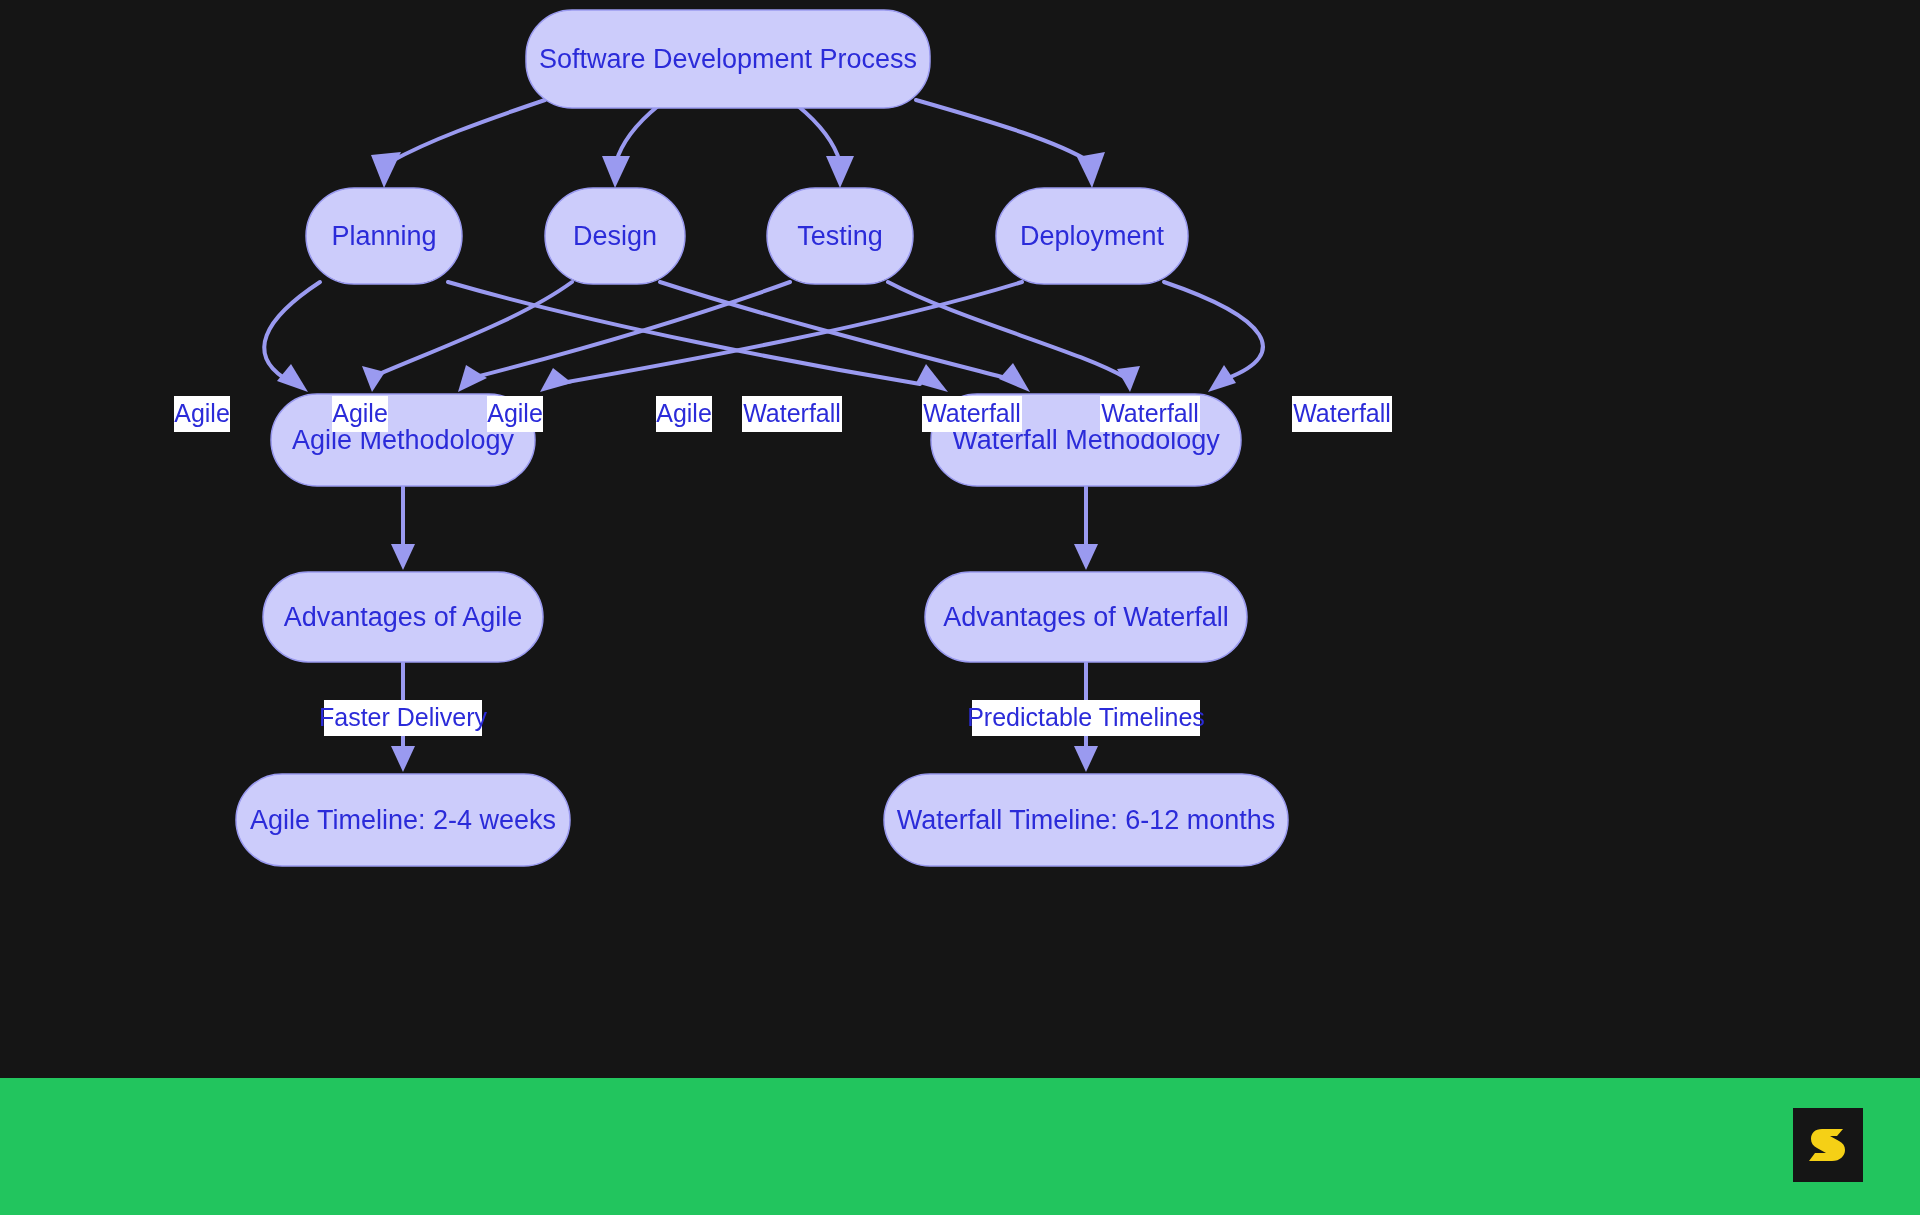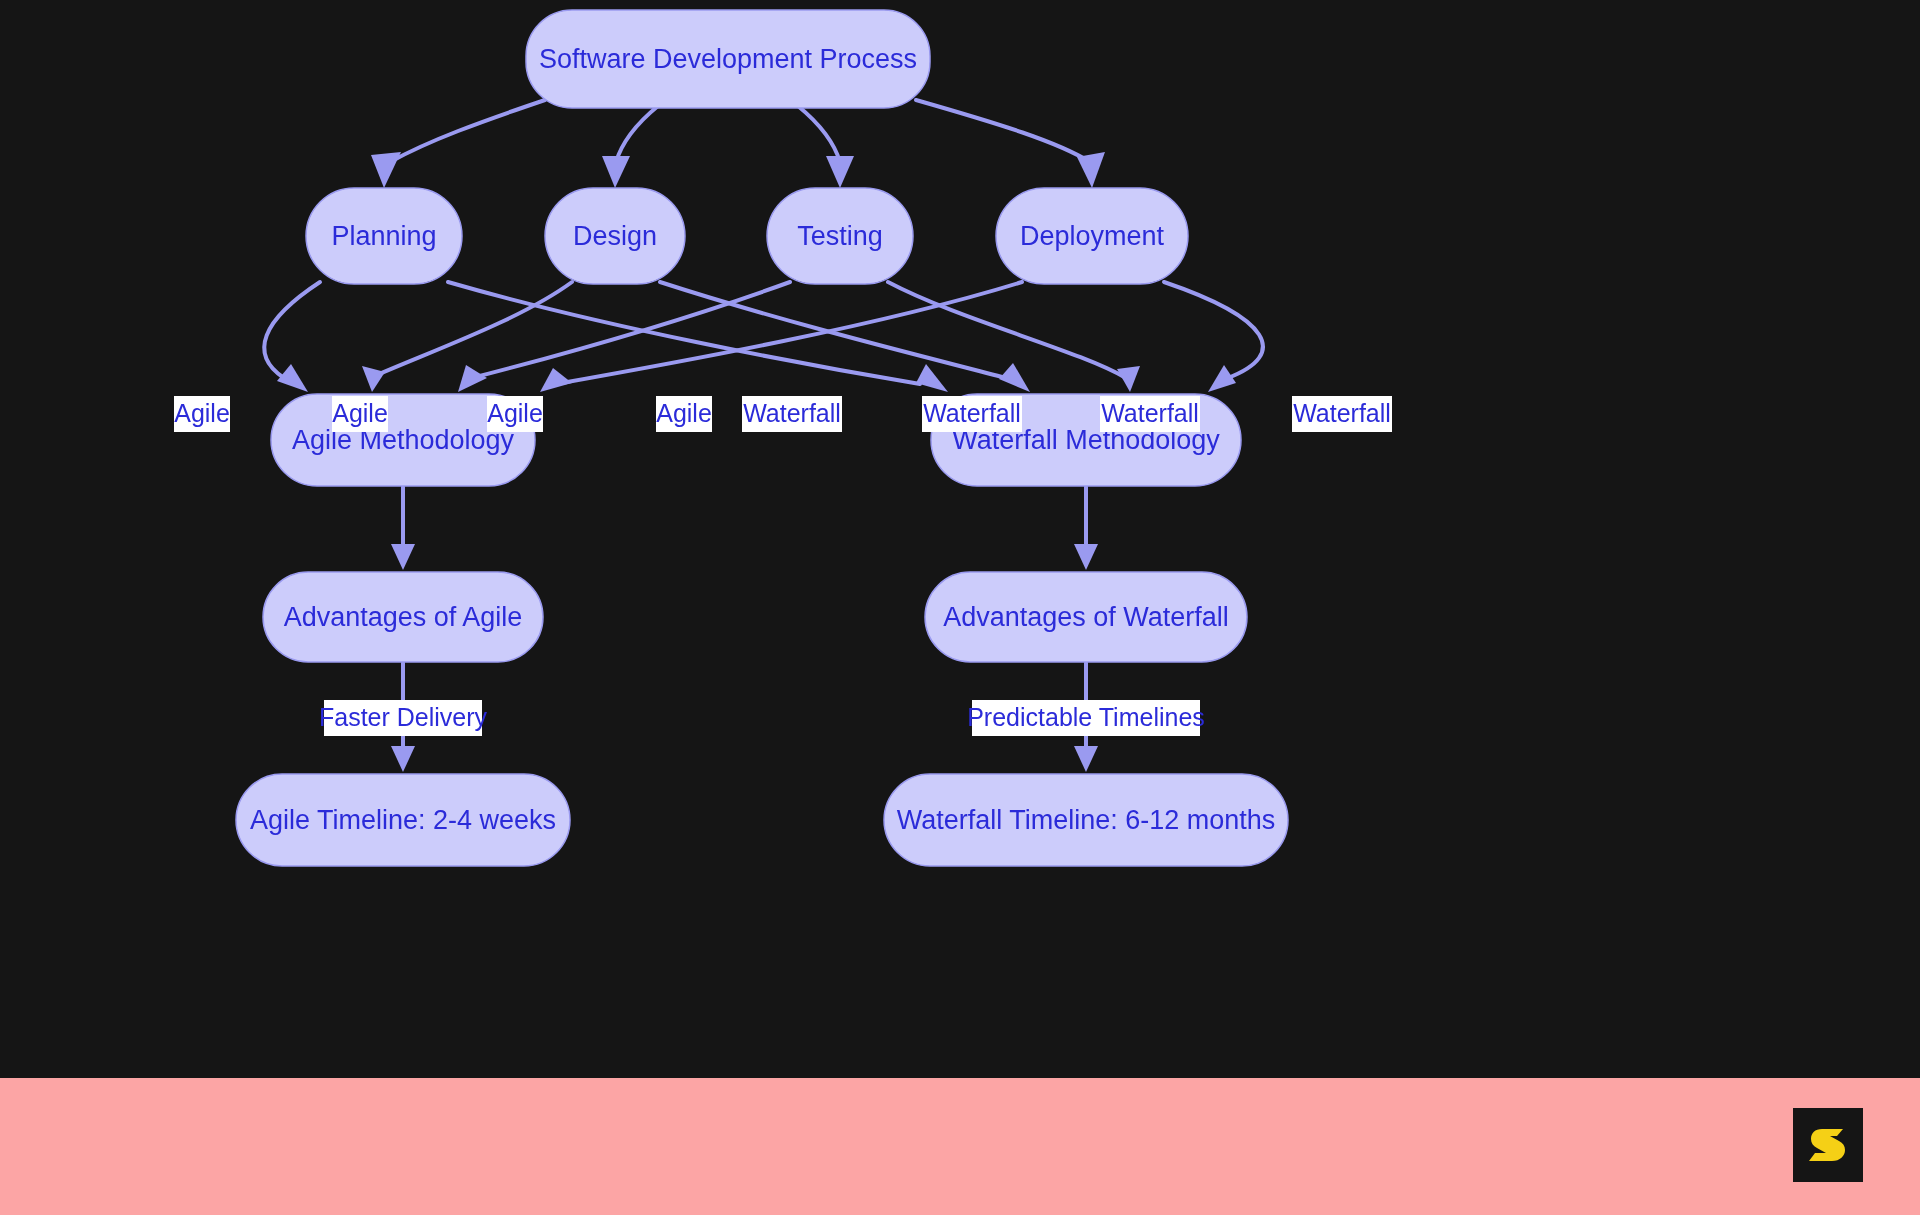--- a/index.html
+++ b/index.html
@@ -7,21 +7,21 @@
     width: 1920px;
     height: 1215px;
     background: #ffffff;
     font-family: "Liberation Sans", sans-serif;
     overflow: hidden;
   }
   #stage {
     position: relative;
     width: 1920px;
     height: 1215px;
-    background: #fca5a5;
+    background: #22c55e;
   }
   #canvas-bg {
     position: absolute;
     left: 0; top: 0;
     width: 1920px;
     height: 1078px;
     background: #151515;
   }
   #flow-svg {
     position: absolute;

